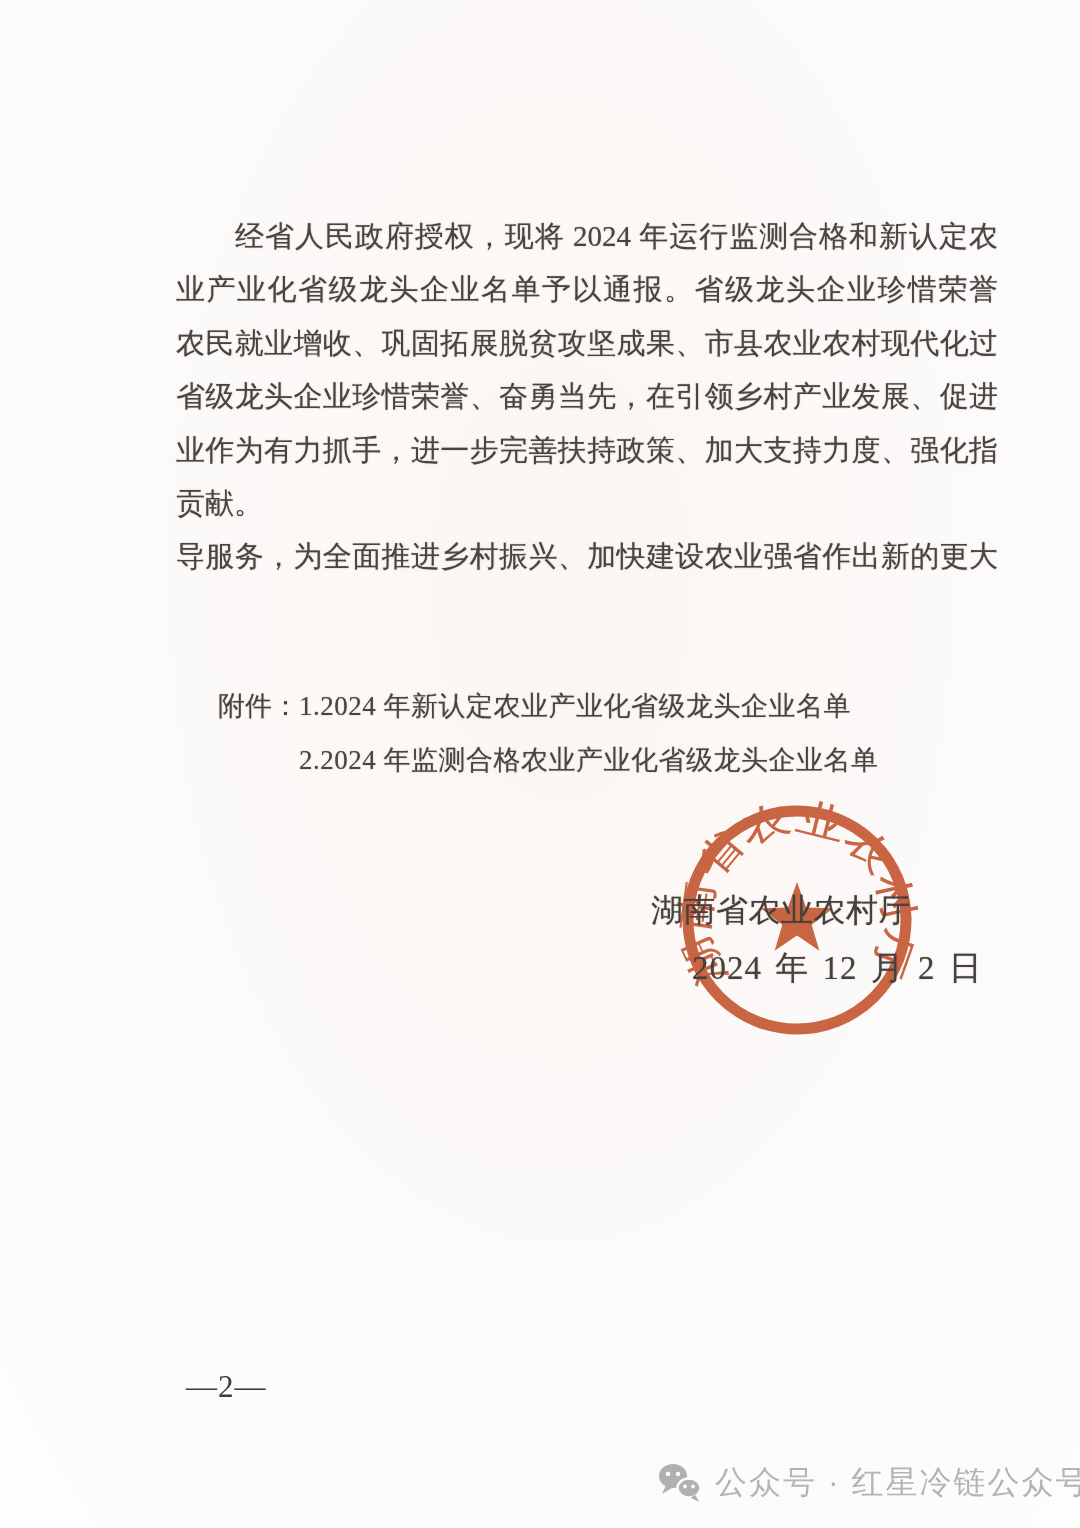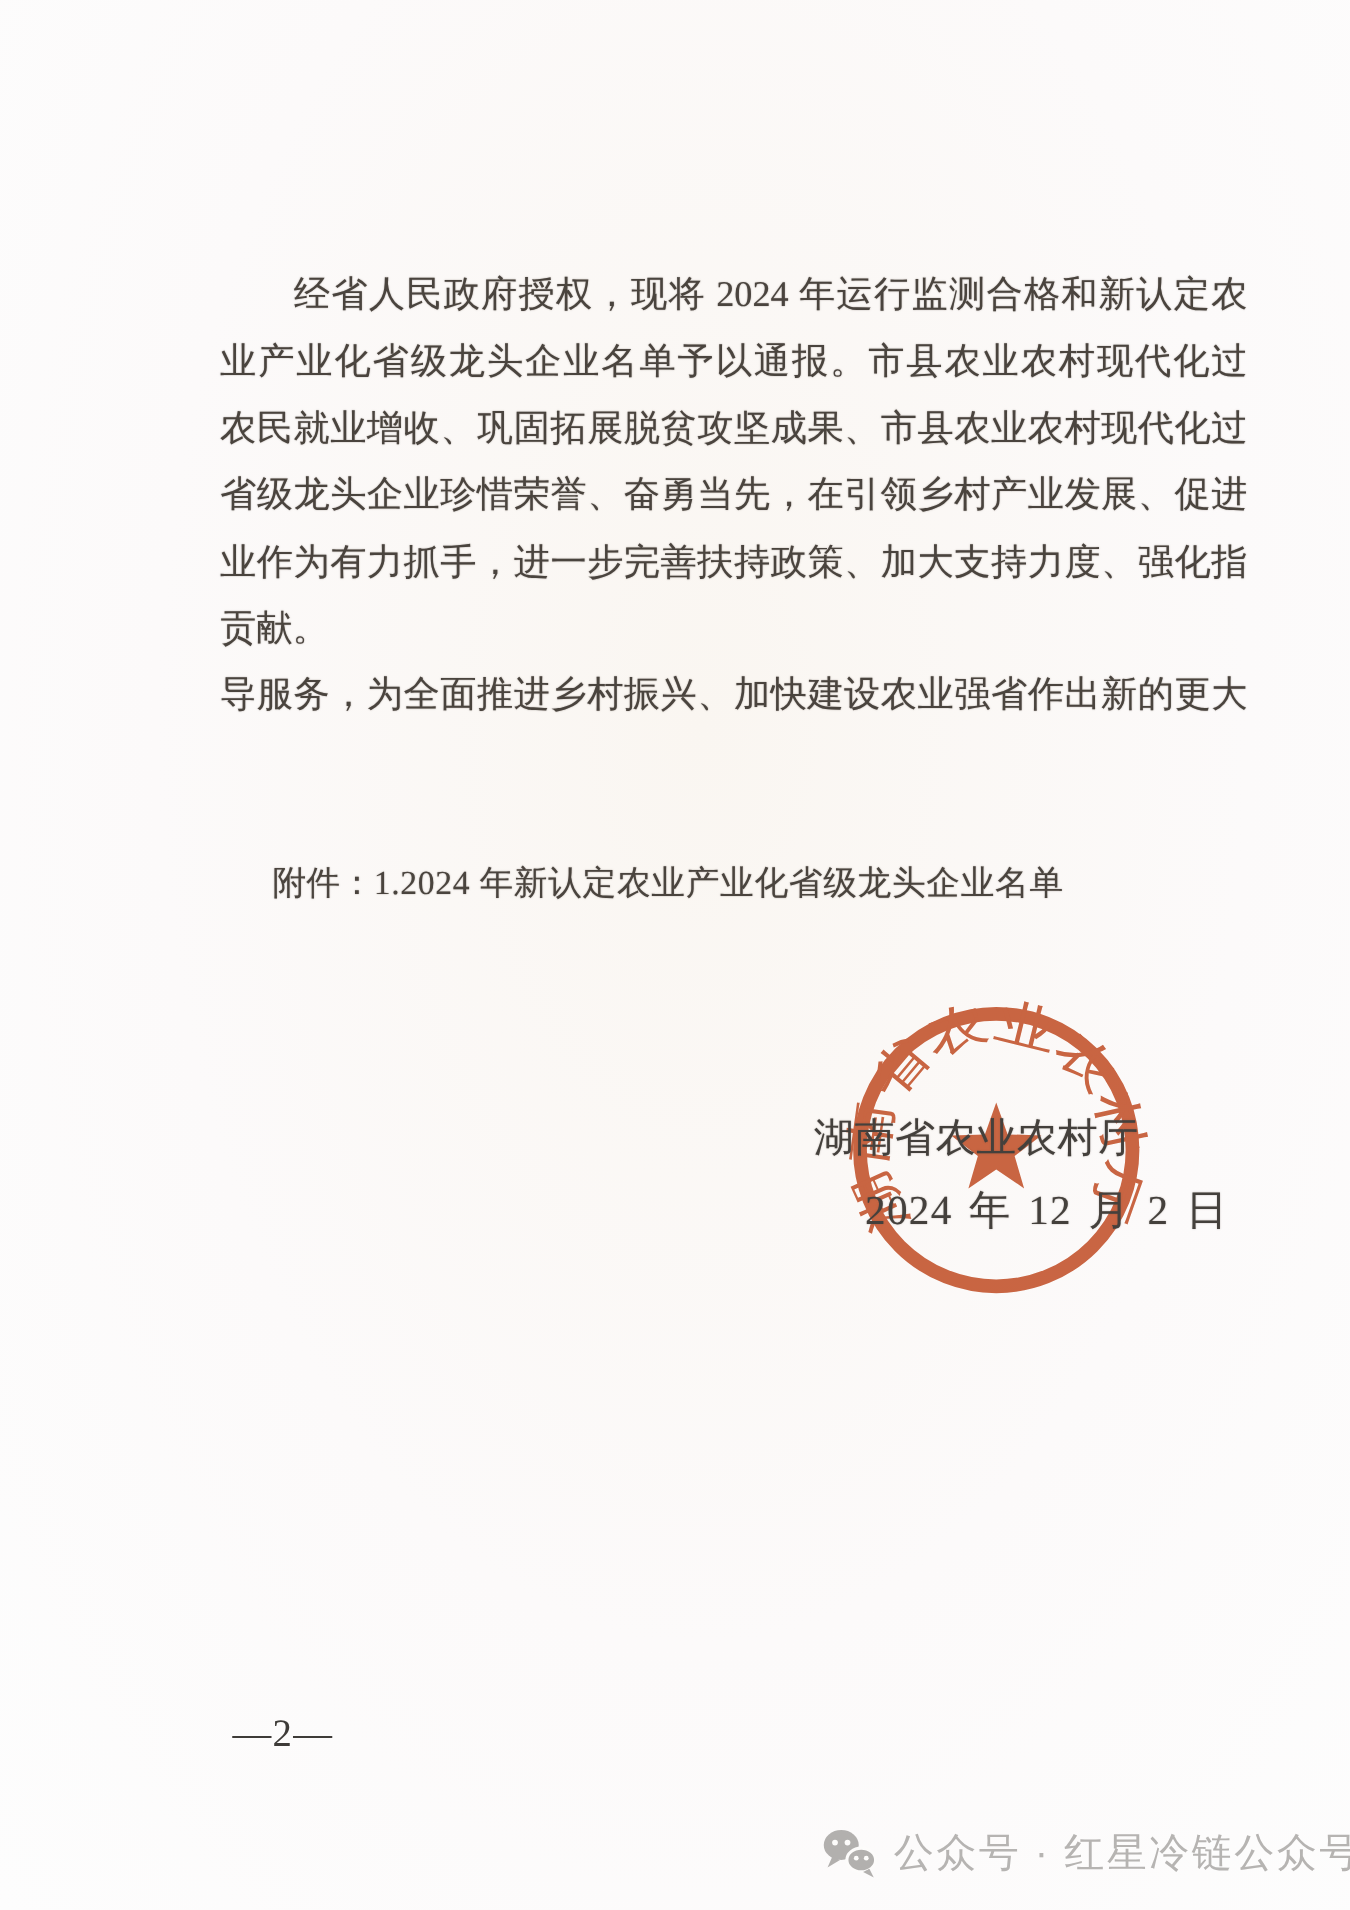--- a/index.html
+++ b/index.html
@@ -122,32 +122,33 @@
   }
   .wechat-svg { width: 46px; height: 42px; display: block; }
 </style>
 </head>
 <body>
 
 <div class="page">
 
   <div class="paragraph">
     <div class="line indent">经省人民政府授权，现将 2024 年运行监测合格和新认定农</div>
-    <div class="line">业产业化省级龙头企业名单予以通报。市县农业农村现代化过</div>
+    <div class="line">业产业化省级龙头企业名单予以通报。省级龙头企业珍惜荣誉</div>
     <div class="line">农民就业增收、巩固拓展脱贫攻坚成果、市县农业农村现代化过</div>
     <div class="line">省级龙头企业珍惜荣誉、奋勇当先，在引领乡村产业发展、促进</div>
     <div class="line">业作为有力抓手，进一步完善扶持政策、加大支持力度、强化指</div>
     <div class="line no-just">贡献。</div>
     <div class="line">导服务，为全面推进乡村振兴、加快建设农业强省作出新的更大</div>
   </div>
 
   <div class="attachments">
     <div class="attach-label">附件：</div>
     <div class="attach-items">
       <div class="attach-item">1.2024 年新认定农业产业化省级龙头企业名单</div>
+      <div class="attach-item">2.2024 年监测合格农业产业化省级龙头企业名单</div>
     </div>
   </div>
 
   <svg class="seal-svg" viewBox="-125 -125 250 250">
     <circle cx="0" cy="0" r="109" fill="none" stroke-width="11" stroke="#c2512a"></circle>
     <polygon points="0,-38 9.1,-12.5 36.1,-11.7 14.7,4.8 22.3,30.7 0,15.5 -22.3,30.7 -14.7,4.8 -36.1,-11.7 -9.1,-12.5" fill="#c2512a"></polygon>
     <defs>
       <path id="seal-arc" d="M -67.4,56.6 A 88,88 0 1 1 67.4,56.6" fill="none"></path>
     </defs>
     <text font-size="40" font-family="Liberation Serif, DejaVu Serif, serif" fill="#c2512a">

